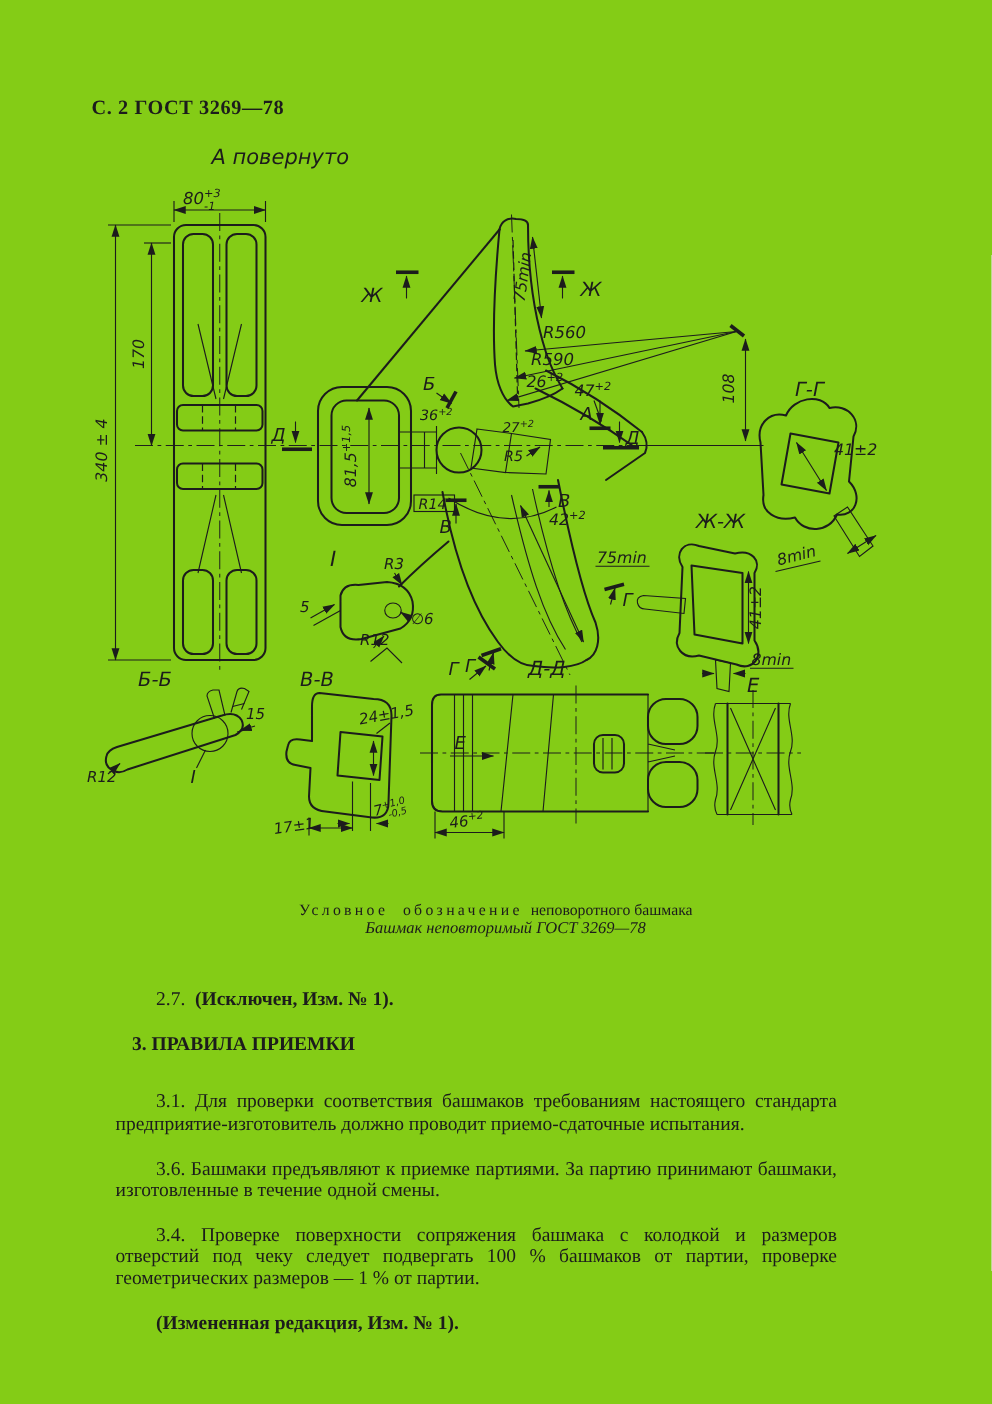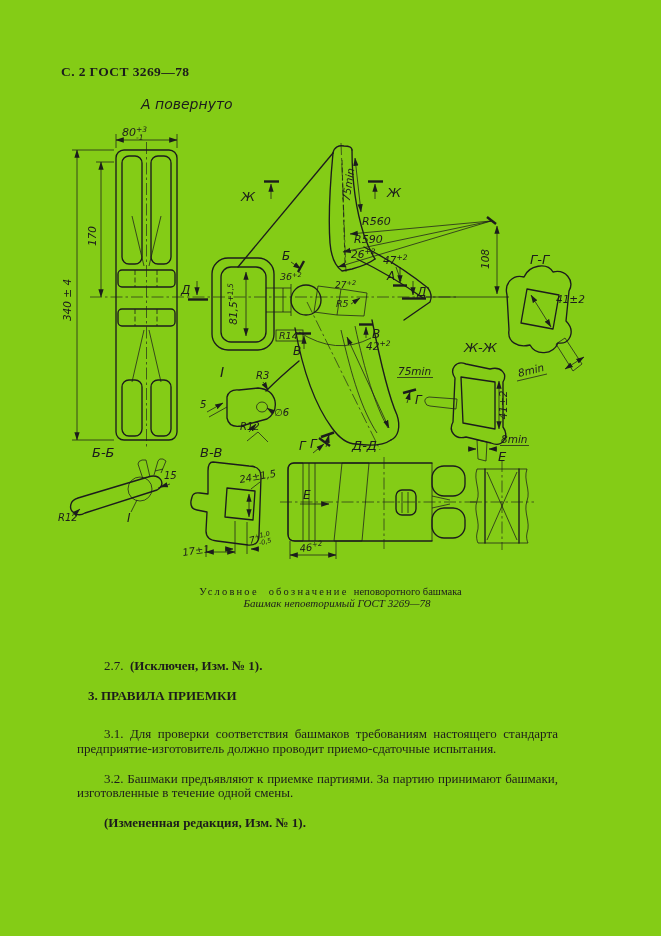--- a/index.html
+++ b/index.html
@@ -9,21 +9,21 @@
   #draw{position:absolute;left:0;top:0;}
   svg text{font-family:"DejaVu Sans",sans-serif;font-style:italic;fill:#1c1c1c;}
   .ol{stroke:#1c1c1c;fill:none;stroke-width:1.35;stroke-linecap:round;stroke-linejoin:round;}
   .th{stroke:#1c1c1c;fill:none;stroke-width:0.75;}
   .dim{stroke:#1c1c1c;fill:none;stroke-width:0.75;}
   .cl{stroke:#1c1c1c;fill:none;stroke-width:0.65;stroke-dasharray:12 3 2.5 3;}
   .hid{stroke:#1c1c1c;fill:none;stroke-width:0.8;stroke-dasharray:5 2.5;}
   .sec{stroke:#1c1c1c;stroke-width:2.4;fill:none;}
   .hat{stroke:#1c1c1c;stroke-width:1.1;}
   #cap{position:absolute;left:0;top:586px;width:661px;text-align:center;line-height:11.5px;}
-  #cap .l1{font-size:10.5px;}
+  #cap .l1{font-size:10.5px;margin-top:16px;}
   #cap .sp{letter-spacing:2.2px;word-spacing:5px;}
   #cap .l2{font-size:11px;font-style:italic;padding-left:13px;}
   #txt{position:absolute;left:61px;top:643px;width:513px;font-size:13px;line-height:14.2px;
        text-align:justify;}
   #txt p{margin:16px;text-indent:27px;}
   #txt .b{font-weight:bold;}
   #txt h4{margin:9px 0 24px 0;font-size:13px;text-indent:27px;font-weight:bold;}
 </style>
 </head>
 <body>
@@ -283,17 +283,18 @@
 
   <div id="cap">
     <div class="l1"><span class="sp">Условное обозначение</span>&nbsp; <span>неповоротного башмака</span></div>
     <div class="l2">Башмак неповторимый ГОСТ 3269—78</div>
   </div>
 
   <div id="txt">
     <p><span>2.7.</span>&nbsp; <span class="b">(Исключен, Изм. № 1).</span></p>
     <h4>3.  ПРАВИЛА ПРИЕМКИ</h4>
     <p>3.1.  Для проверки соответствия башмаков требованиям настоящего стандарта предприятие-изготовитель должно проводит приемо-сдаточные испытания.</p>
-    <p>3.2.  Башмаки предъявляют к приемке партиями. За партию принимают башмаки, изготовленные в течение одной смены.</p>
+    <p>3.6.  Башмаки предъявляют к приемке партиями. За партию принимают башмаки, изготовленные в течение одной смены.</p>
+    <p>3.4.  Проверке поверхности сопряжения башмака с колодкой и размеров отверстий под чеку следует подвергать 100 % башмаков от партии, проверке геометрических размеров — 1 % от партии.</p>
     <p class="b">(Измененная редакция, Изм. № 1).</p>
   </div>
 
 </div>
 
 </body></html>

